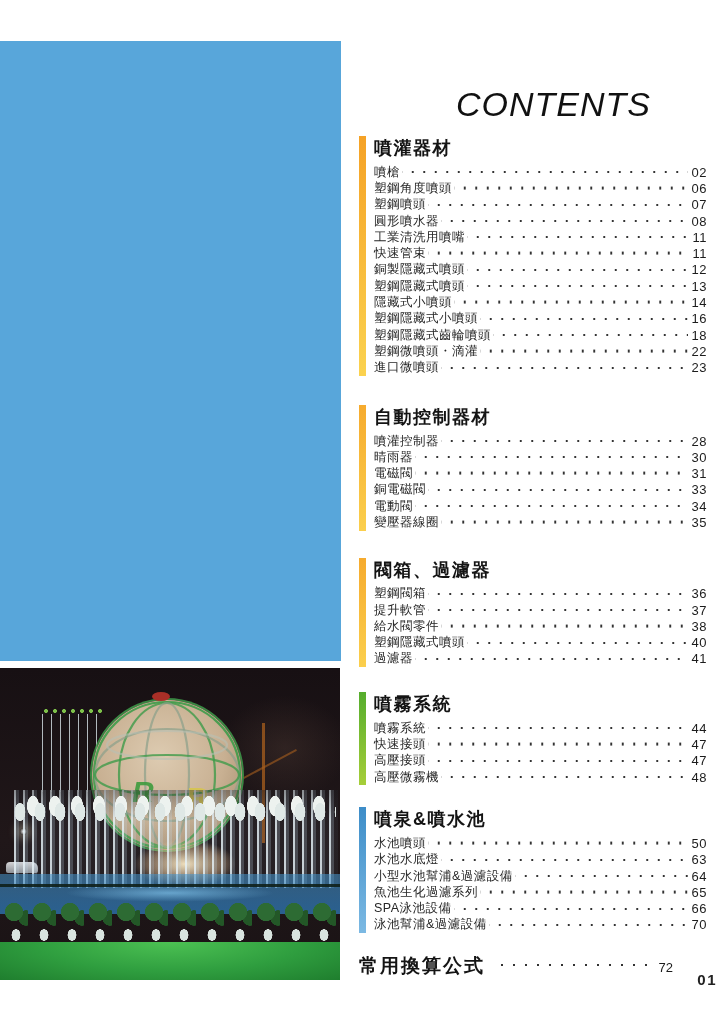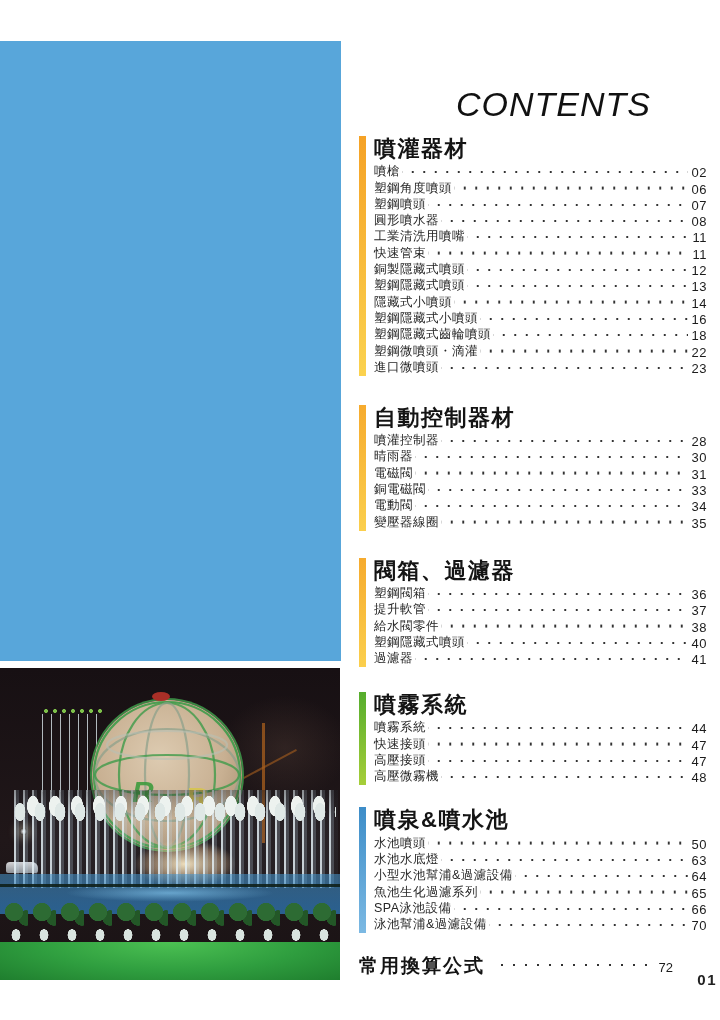--- a/index.html
+++ b/index.html
@@ -61,23 +61,23 @@
   .contents-title{margin:0 0 12px 97px;font-size:34px;line-height:40px;font-style:italic;
                   font-weight:500;letter-spacing:1px;color:#111;}
   .toc-section{display:flex;margin-bottom:28px;}
   .toc-section:nth-of-type(1){margin-bottom:29px;}
   .toc-section:nth-of-type(2){margin-bottom:27px;}
   .toc-section:nth-of-type(3){margin-bottom:25px;}
   .toc-section:nth-of-type(4){margin-bottom:22px;}
   .toc-section:nth-of-type(5){margin-bottom:20px;}
   .bar{width:7px;margin-right:8px;flex:0 0 7px;}
   .sec-body{flex:1;min-width:0;}
-  .sec-title{margin:0 0 3px 0;font-size:22px;line-height:25px;font-weight:bold;
+  .sec-title{margin:0 0 3px 0;font-size:18px;line-height:25px;font-weight:bold;
              letter-spacing:1.5px;color:#141414;}
-  .toc-row{display:flex;align-items:flex-end;height:16.3px;font-size:12.5px;color:#262626;}
+  .toc-row{display:flex;align-items:center;height:16.3px;font-size:12.5px;color:#262626;}
   .toc-row .label{white-space:nowrap;letter-spacing:.5px;}
   .toc-row .leader{flex:1;align-self:stretch;margin:0 4px 0 2px;
         background-image:radial-gradient(circle 1.15px,#333 98%,transparent);
         background-size:11.5px 100%;background-position:5px 62%;background-repeat:repeat-x;}
   .toc-row .pagenum{font-size:13px;color:#1c1c1c;letter-spacing:.5px;}
   .footer-row{display:flex;align-items:baseline;width:314px;margin-top:2px;}
   .footer-row .flabel{font-size:19px;font-weight:bold;letter-spacing:2px;color:#141414;white-space:nowrap;}
   .footer-row .leader{flex:1;align-self:stretch;margin:0 6px;height:24px;
         background-image:radial-gradient(circle 1.2px,#333 98%,transparent);
         background-size:12px 100%;background-position:5px 68%;background-repeat:repeat-x;}

